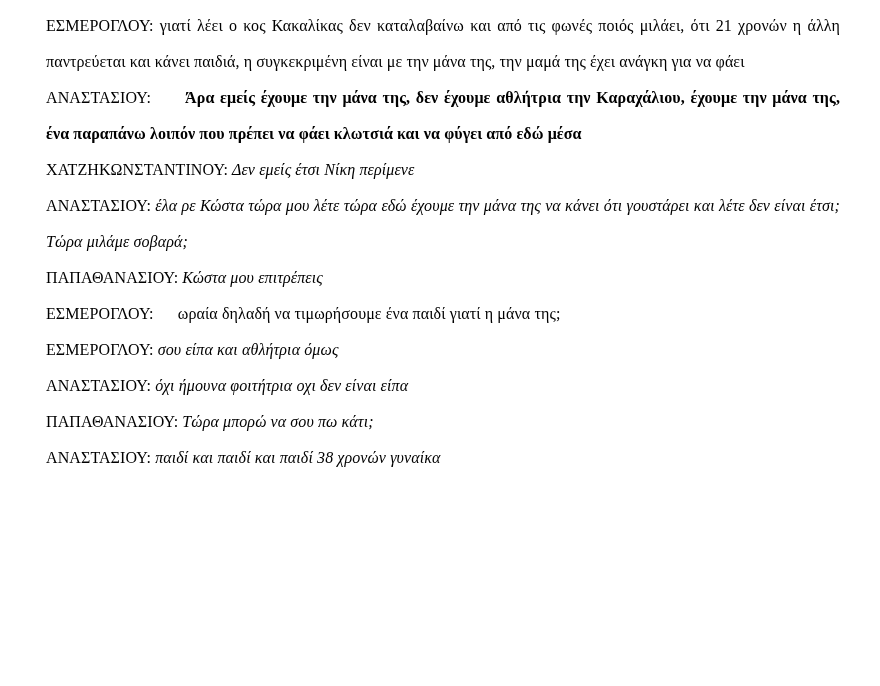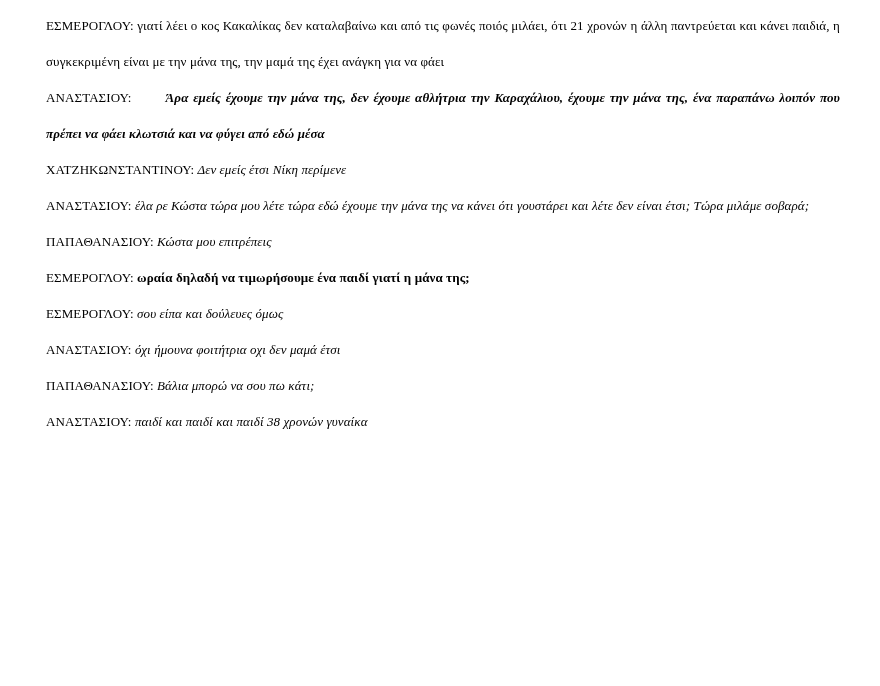--- a/index.html
+++ b/index.html
@@ -14,21 +14,21 @@
     color: #000000;
     overflow: hidden;
   }
   .page {
     width: 880px;
     height: 686px;
     box-sizing: border-box;
     padding: 8px 40px 0 46px;
   }
   .para {
-    font-size: 13px;
+    font-size: 16px;
     line-height: 36px;
     text-align: justify;
     text-justify: inter-word;
     margin: 0 0 0 0;
     letter-spacing: 0.1px;
   }
   .para .speaker {
     font-style: normal;
     font-weight: normal;
   }
@@ -37,27 +37,27 @@
     font-style: normal;
     font-weight: normal;
   }
   
   .ital .speech {
     font-style: italic;
     font-weight: normal;
   }
   
   .bolditalic .speech {
-    font-style: italic;
     font-weight: bold;
   }
   
   .bold .speech {
     font-style: normal;
-    font-weight: bold;
+    font-weight: normal;
+    margin-left: 20px;
   }
   .gap {
     display: inline-block;
     width: 34px;
   }
 </style>
 </head>
 <body>
 
 <div class="page">
@@ -81,28 +81,28 @@
   <p class="para ital">
     <span class="speaker">ΠΑΠΑΘΑΝΑΣΙΟΥ:</span><span class="speech"> Κώστα μου επιτρέπεις</span>
   </p>
 
   <p class="para bold">
     <span class="speaker">ΕΣΜΕΡΟΓΛΟΥ:</span><span class="speech"> ωραία δηλαδή να τιμωρήσουμε ένα παιδί γιατί η μάνα της;</span>
   </p>
 
 
   <p class="para ital">
-    <span class="speaker">ΕΣΜΕΡΟΓΛΟΥ:</span><span class="speech"> σου είπα και δούλευες όμως</span>
+    <span class="speaker">ΕΣΜΕΡΟΓΛΟΥ:</span><span class="speech"> σου είπα και αθλήτρια όμως</span>
   </p>
 
   <p class="para ital">
-    <span class="speaker">ΑΝΑΣΤΑΣΙΟΥ:</span><span class="speech"> όχι ήμουνα φοιτήτρια οχι δεν μαμά έτσι</span>
+    <span class="speaker">ΑΝΑΣΤΑΣΙΟΥ:</span><span class="speech"> όχι ήμουνα φοιτήτρια οχι δεν είναι είπα</span>
   </p>
 
   <p class="para ital">
-    <span class="speaker">ΠΑΠΑΘΑΝΑΣΙΟΥ:</span><span class="speech"> Βάλια μπορώ να σου πω κάτι;</span>
+    <span class="speaker">ΠΑΠΑΘΑΝΑΣΙΟΥ:</span><span class="speech"> Τώρα μπορώ να σου πω κάτι;</span>
   </p>
 
   <p class="para ital">
     <span class="speaker">ΑΝΑΣΤΑΣΙΟΥ:</span><span class="speech"> παιδί και παιδί και παιδί 38 χρονών γυναίκα</span>
   </p>
 
 </div>
 
 </body></html>

